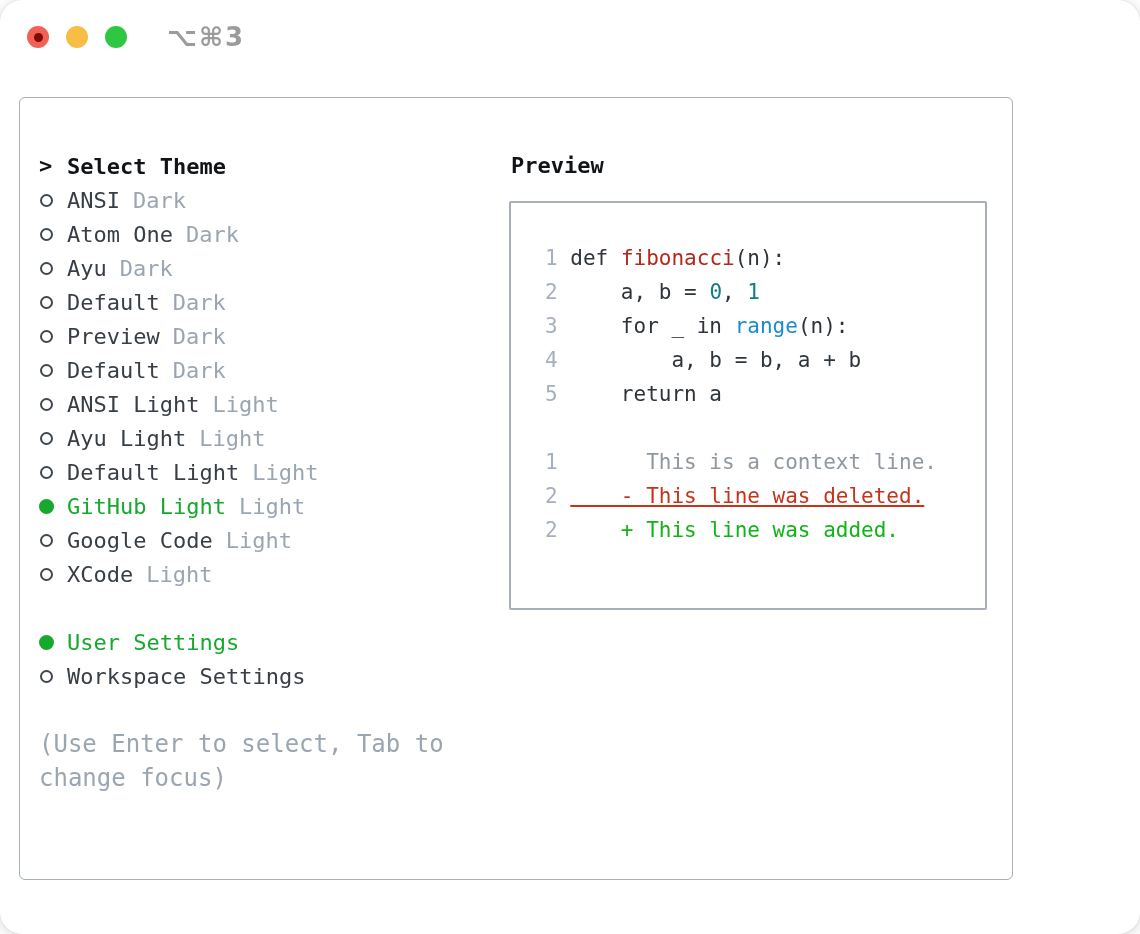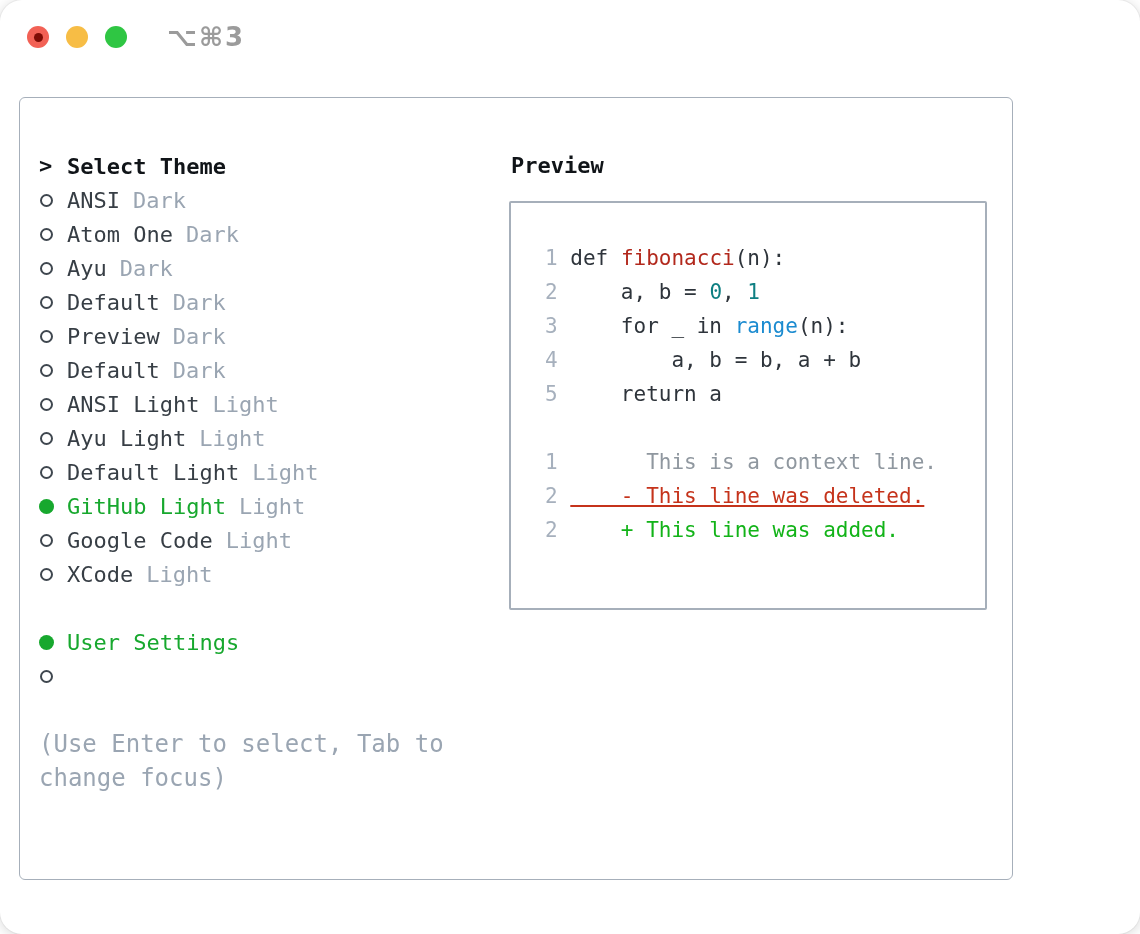--- a/index.html
+++ b/index.html
@@ -176,20 +176,21 @@
           <div class="row">
             <span class="gutter">
               <span class="circle sel"></span>
             </span>
             <span class="item-name sel">User Settings</span>
           </div>
           <div class="row">
             <span class="gutter">
               <span class="circle"></span>
             </span>
+            <span class="item-name">Workspace Settings</span>
           </div>
         </div>
 
       <div class="hint">(Use Enter to select, Tab to change focus)</div>
     </div>
 
     <div class="preview-title">Preview</div>
     <div class="preview-box">
       <pre id="code"><div class="code-line"><span class="tk-ln">1 </span><span class="tk-tx">def </span><span class="tk-fn">fibonacci</span><span class="tk-tx">(n):</span></div><div class="code-line"><span class="tk-ln">2 </span><span class="tk-tx">    a, b = </span><span class="tk-nm">0</span><span class="tk-tx">, </span><span class="tk-nm">1</span></div><div class="code-line"><span class="tk-ln">3 </span><span class="tk-tx">    for _ in </span><span class="tk-bi">range</span><span class="tk-tx">(n):</span></div><div class="code-line"><span class="tk-ln">4 </span><span class="tk-tx">        a, b = b, a + b</span></div><div class="code-line"><span class="tk-ln">5 </span><span class="tk-tx">    return a</span></div><div class="code-line">&nbsp;</div><div class="code-line"><span class="tk-ln">1 </span><span class="tk-ctx">      This is a context line.</span></div><div class="code-line"><span class="tk-ln">2 </span><span class="tk-del">    - This line was deleted.</span></div><div class="code-line"><span class="tk-ln">2 </span><span class="tk-add">    + This line was added.</span></div></pre>
     </div>

